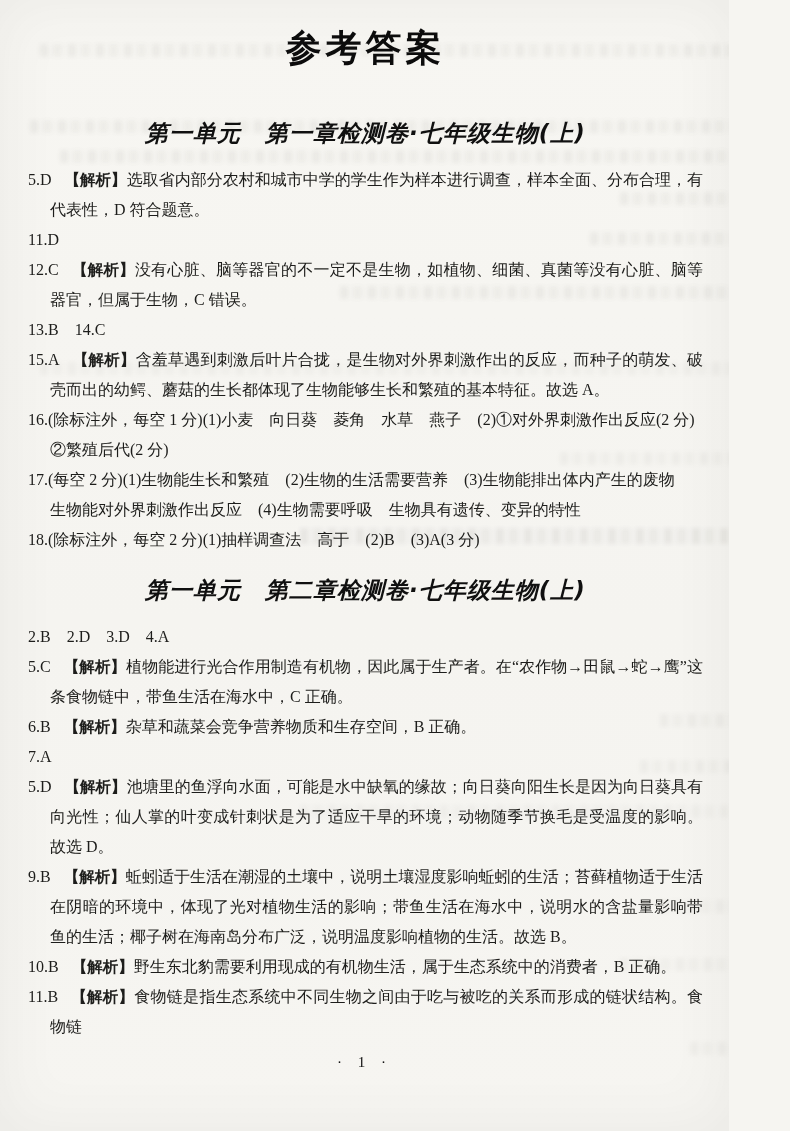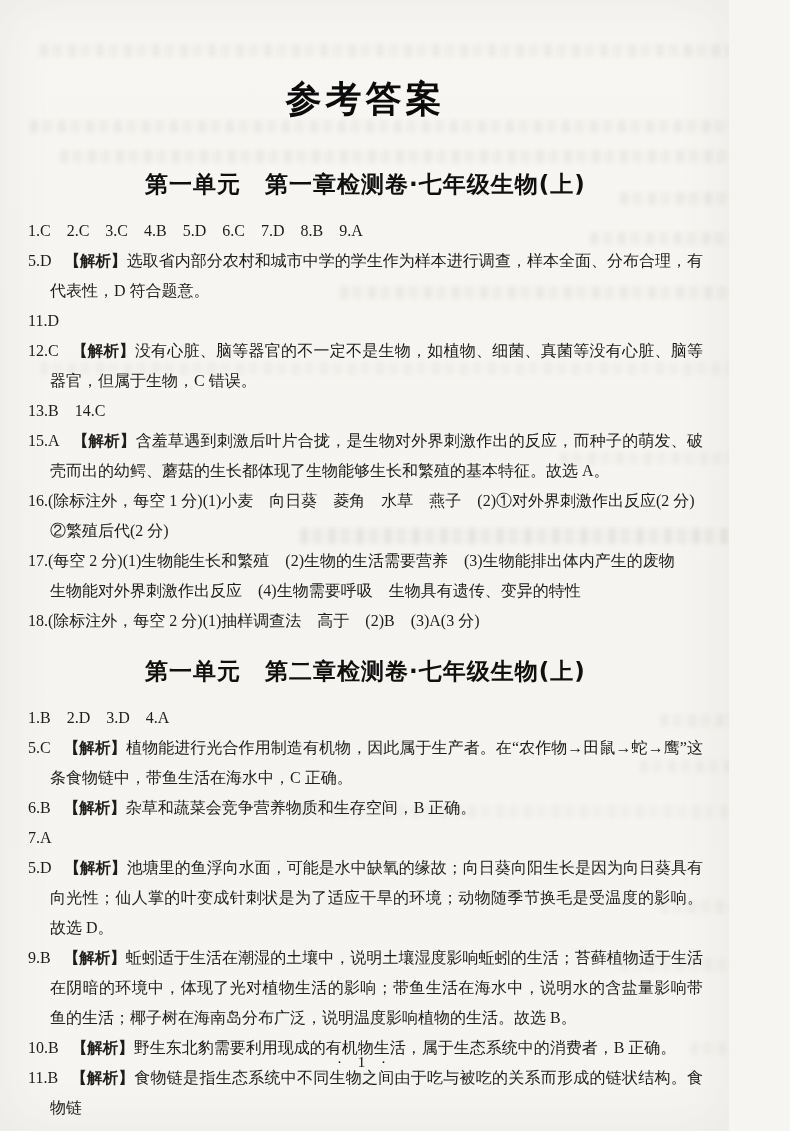--- a/index.html
+++ b/index.html
@@ -7,21 +7,21 @@
     width:790px;height:1131px;
     background:#f6f5f1;
     font-family:"Liberation Serif","DejaVu Serif",serif;
     color:#1d1d1b;
     overflow:hidden;
   }
   .page{
     position:relative;
     width:729px;height:1131px;
     box-sizing:border-box;
-    padding:76px 26px 0 28px;
+    padding:25px 26px 0 28px;
     background:linear-gradient(180deg,#f7f6f2 0%,#f5f4f0 55%,#f6f5f1 100%);
     box-shadow:inset 0 0 60px rgba(90,90,85,.07);
     overflow:hidden;
   }
   
   .bleed{position:absolute;inset:0;pointer-events:none;z-index:0;}
   .stripe{
     position:absolute;height:13px;display:block;
     background:repeating-linear-gradient(90deg,
       rgba(125,123,116,.12) 0 8px,
@@ -45,20 +45,21 @@
   }
   .heading{
     margin:46px 0 15px 0;
     text-align:center;
     font-family:"DejaVu Sans","Liberation Sans",sans-serif;
     font-weight:700;
     font-size:23px;
     line-height:33px;
     letter-spacing:1px;
     color:#101010;
+    font-style:italic;
   }
   .heading.second{margin-top:19px;}
   .line{
     margin:0;
     font-size:16px;
     line-height:30px;
     text-align:justify;
     padding-left:22px;
     text-indent:-22px;
     color:#1d1d1b;
@@ -96,33 +97,32 @@
     <i class="stripe" style="top:805px;left:300px;width:470px;opacity:.45;"></i>
     <i class="stripe" style="top:900px;left:660px;width:115px;opacity:.5;"></i>
     <i class="stripe" style="top:958px;left:620px;width:155px;opacity:.5;"></i>
     <i class="stripe" style="top:1042px;left:690px;width:90px;opacity:.5;"></i>
   </div>
 
   <div class="content">
     <h1 class="title">参考答案</h1>
     <div id="sections">
         <h2 class="heading">第一单元　第一章检测卷·七年级生物(上)</h2>
-        <p class="line"><span class="txt">1.C　2.C　3.C　4.B　5.D　6.C　7.D　8.B　9.A</span></p>
         <p class="line"><span class="num">5.D</span><span class="jiexi">【解析】</span><span class="txt">选取省内部分农村和城市中学的学生作为样本进行调查，样本全面、分布合理，有代表性，D 符合题意。</span></p>
         <p class="line"><span class="num">11.D</span></p>
         <p class="line"><span class="num">12.C</span><span class="jiexi">【解析】</span><span class="txt">没有心脏、脑等器官的不一定不是生物，如植物、细菌、真菌等没有心脏、脑等器官，但属于生物，C 错误。</span></p>
         <p class="line"><span class="txt">13.B　14.C</span></p>
         <p class="line"><span class="num">15.A</span><span class="jiexi">【解析】</span><span class="txt">含羞草遇到刺激后叶片合拢，是生物对外界刺激作出的反应，而种子的萌发、破壳而出的幼鳄、蘑菇的生长都体现了生物能够生长和繁殖的基本特征。故选 A。</span></p>
         <p class="line"><span class="num">16.</span><span class="txt">(除标注外，每空 1 分)(1)小麦　向日葵　菱角　水草　燕子　(2)①对外界刺激作出反应(2 分)
 ②繁殖后代(2 分)</span></p>
         <p class="line"><span class="num">17.</span><span class="txt">(每空 2 分)(1)生物能生长和繁殖　(2)生物的生活需要营养　(3)生物能排出体内产生的废物
 生物能对外界刺激作出反应　(4)生物需要呼吸　生物具有遗传、变异的特性</span></p>
         <p class="line"><span class="num">18.</span><span class="txt">(除标注外，每空 2 分)(1)抽样调查法　高于　(2)B　(3)A(3 分)</span></p>
         <h2 class="heading second">第一单元　第二章检测卷·七年级生物(上)</h2>
-        <p class="line"><span class="txt">1.B　2.D　3.D　4.A</span></p>
+        <p class="line"><span class="txt">2.B　2.D　3.D　4.A</span></p>
         <p class="line"><span class="num">5.C</span><span class="jiexi">【解析】</span><span class="txt">植物能进行光合作用制造有机物，因此属于生产者。在“农作物→田鼠→蛇→鹰”这条食物链中，带鱼生活在海水中，C 正确。</span></p>
         <p class="line"><span class="num">6.B</span><span class="jiexi">【解析】</span><span class="txt">杂草和蔬菜会竞争营养物质和生存空间，B 正确。</span></p>
         <p class="line"><span class="num">7.A</span></p>
         <p class="line"><span class="num">5.D</span><span class="jiexi">【解析】</span><span class="txt">池塘里的鱼浮向水面，可能是水中缺氧的缘故；向日葵向阳生长是因为向日葵具有向光性；仙人掌的叶变成针刺状是为了适应干旱的环境；动物随季节换毛是受温度的影响。故选 D。</span></p>
         <p class="line"><span class="num">9.B</span><span class="jiexi">【解析】</span><span class="txt">蚯蚓适于生活在潮湿的土壤中，说明土壤湿度影响蚯蚓的生活；苔藓植物适于生活在阴暗的环境中，体现了光对植物生活的影响；带鱼生活在海水中，说明水的含盐量影响带鱼的生活；椰子树在海南岛分布广泛，说明温度影响植物的生活。故选 B。</span></p>
         <p class="line"><span class="num">10.B</span><span class="jiexi">【解析】</span><span class="txt">野生东北豹需要利用现成的有机物生活，属于生态系统中的消费者，B 正确。</span></p>
         <p class="line"><span class="num">11.B</span><span class="jiexi">【解析】</span><span class="txt">食物链是指生态系统中不同生物之间由于吃与被吃的关系而形成的链状结构。食物链</span></p>
       </div>
   </div>
 

